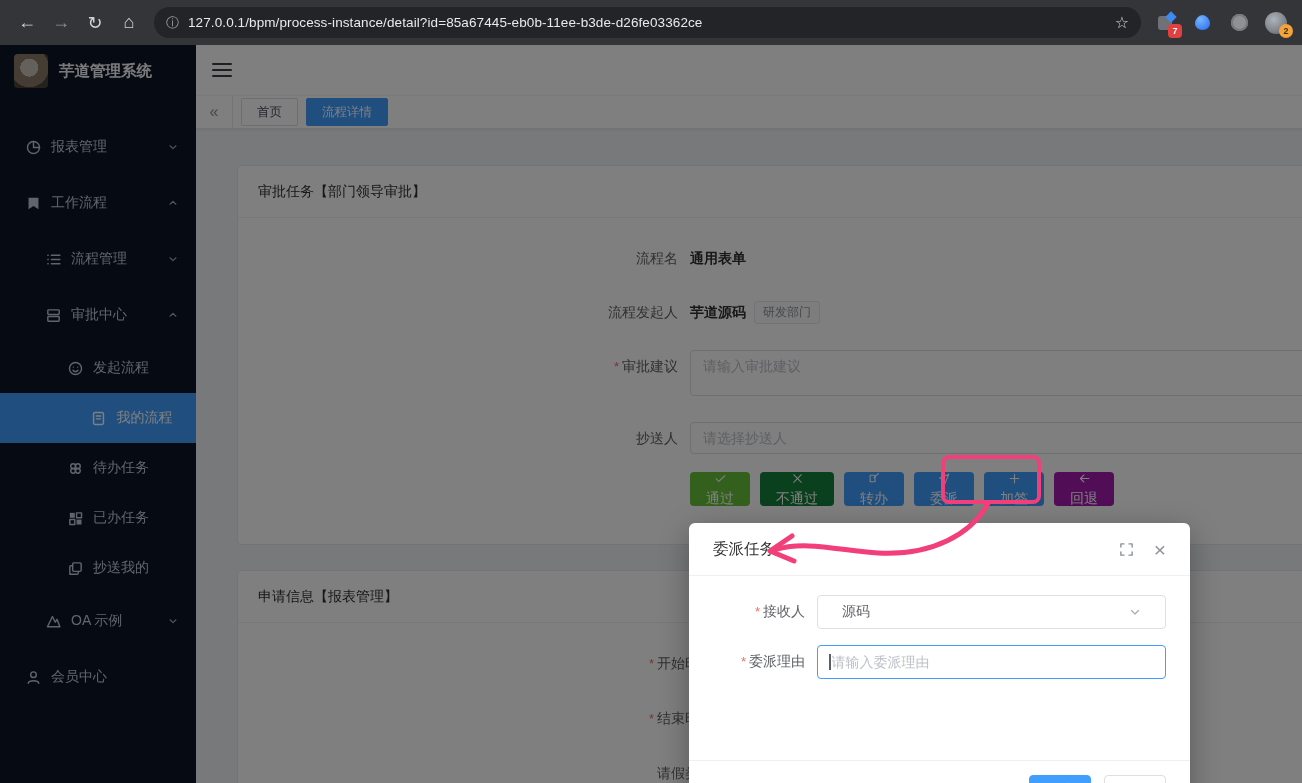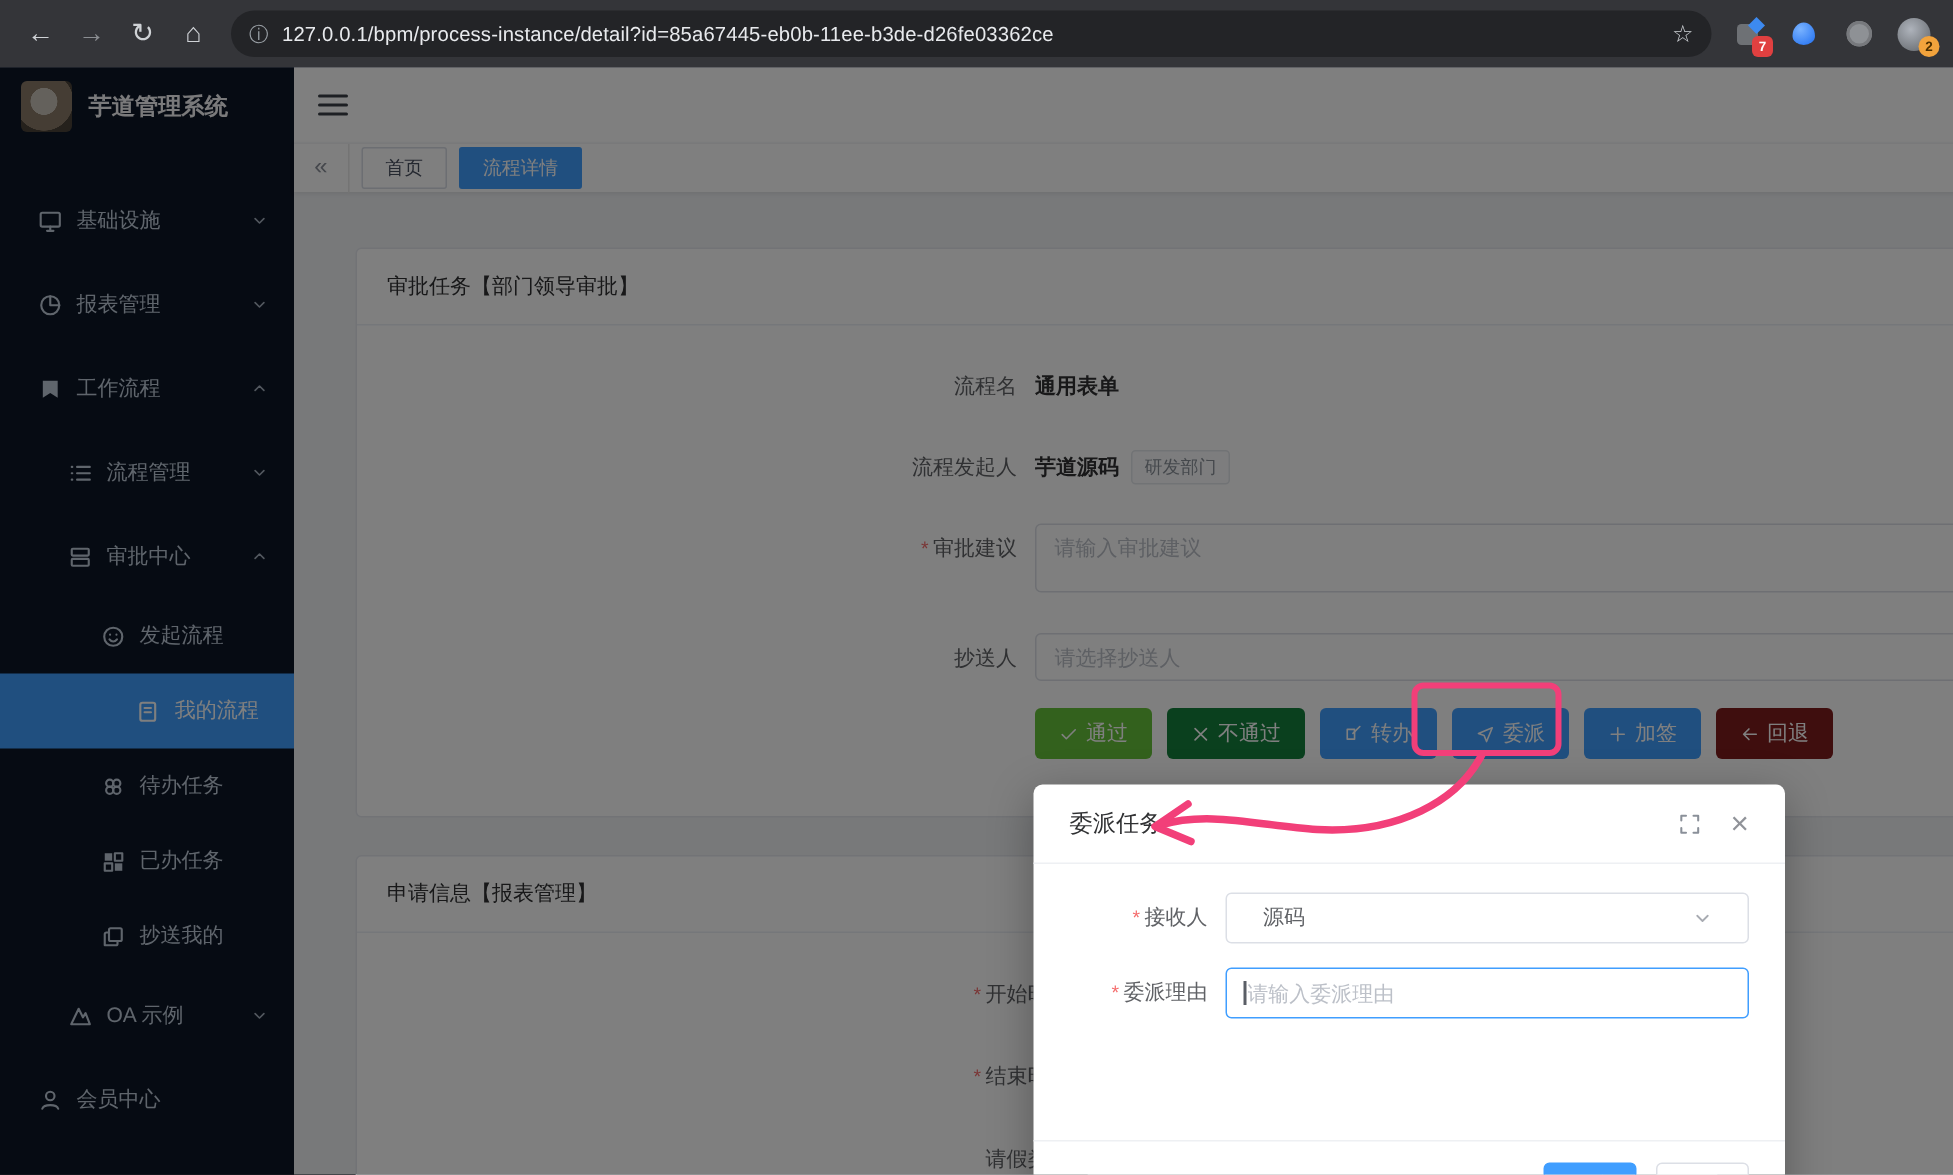--- a/index.html
+++ b/index.html
@@ -84,26 +84,26 @@
   .dept-tag { display:inline-block; margin-left:8px; padding:2px 8px; font-size:12px; font-weight:normal;
     color:#8a9099; background:#fafbfc; border:1px solid #e3e6eb; border-radius:3px; vertical-align:1px; }
   textarea.inp, input.inp { width:100%; border:1px solid #dcdfe6; border-radius:4px;
     font-size:14px; color:#303133; font-family:inherit; background:#fff; outline:none; }
   textarea.inp { height:46px; padding:7px 12px; resize:none; }
   input.inp { height:32px; padding:0 12px; }
   .inp::placeholder { color:#bcc0c8; }
 
   .actions-row { display:flex; gap:10px; margin-left:432px; margin-top:18px; }
   .btn { height:34px; padding:0 16px; border:none; border-radius:4px; color:#fff; font-size:14px;
-    display:inline-flex; align-items:center; gap:5px; font-family:inherit; }
+    display:inline-flex; align-items:center; gap:5px; font-family:inherit;flex-direction:column; }
   .btn svg { width:13px; height:13px; }
   .btn.success { background:#67c23a; }
   .btn.danger  { background:#15803d; }
   .btn.primary { background:#409eff; }
-  .btn.warning { background:#7f1d1d; }
+  .btn.warning { background:#a21caf; }
 
   .card2 { margin-top:25px; }
   .card2 .form-label { width:455px; }
   .card2 input.inp { width:420px; flex:0 0 auto; }
 
   
   .modal-mask { position:absolute; left:0; top:45px; width:1302px; height:738px;
     background:rgba(0,0,0,0.5); z-index:20; }
   .modal { position:absolute; left:689px; top:523px; width:501px; height:298px; background:#fff;
     border-radius:6px; box-shadow:0 8px 30px rgba(0,0,0,.3); z-index:30; }
@@ -174,32 +174,20 @@
 
   <div class="sidebar">
     <div class="logo-row">
       <div class="logo-img"></div>
       <div class="logo-title">芋道管理系统</div>
     </div>
     <nav class="menu" id="sidebar-menu">
         <div class="menu-item lvl1">
           <span class="mi-icon">
             <svg viewBox="0 0 24 24" fill="none" stroke="currentColor" stroke-width="2" stroke-linecap="round" stroke-linejoin="round">
-              <rect x="3" y="4" width="18" height="13" rx="1.5"></rect>
-              <path d="M9 21h6M12 17v4"></path>
-            </svg>
-          </span>
-          <span>基础设施</span>
-          <svg class="mi-chev" viewBox="0 0 24 24" fill="none" stroke="currentColor" stroke-width="2.6" stroke-linecap="round" stroke-linejoin="round">
-            <polyline points="5 9 12 16 19 9"></polyline>
-          </svg>
-        </div>
-        <div class="menu-item lvl1">
-          <span class="mi-icon">
-            <svg viewBox="0 0 24 24" fill="none" stroke="currentColor" stroke-width="2" stroke-linecap="round" stroke-linejoin="round">
               <circle cx="12" cy="12" r="8.5"></circle>
               <path d="M12 3.5V12h8.5"></path>
             </svg>
           </span>
           <span>报表管理</span>
           <svg class="mi-chev" viewBox="0 0 24 24" fill="none" stroke="currentColor" stroke-width="2.6" stroke-linecap="round" stroke-linejoin="round">
             <polyline points="5 9 12 16 19 9"></polyline>
           </svg>
         </div>
         <div class="menu-item lvl1">

